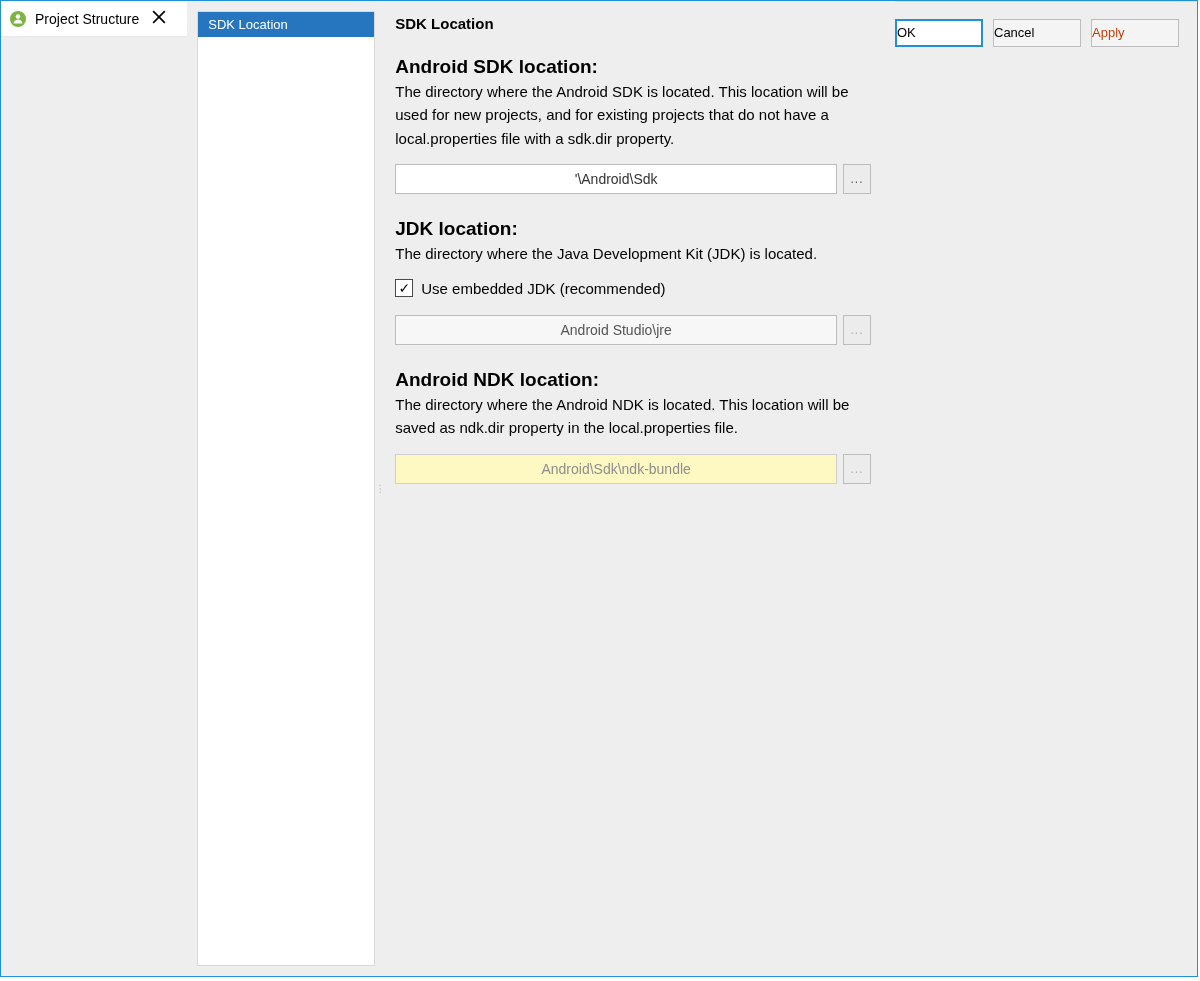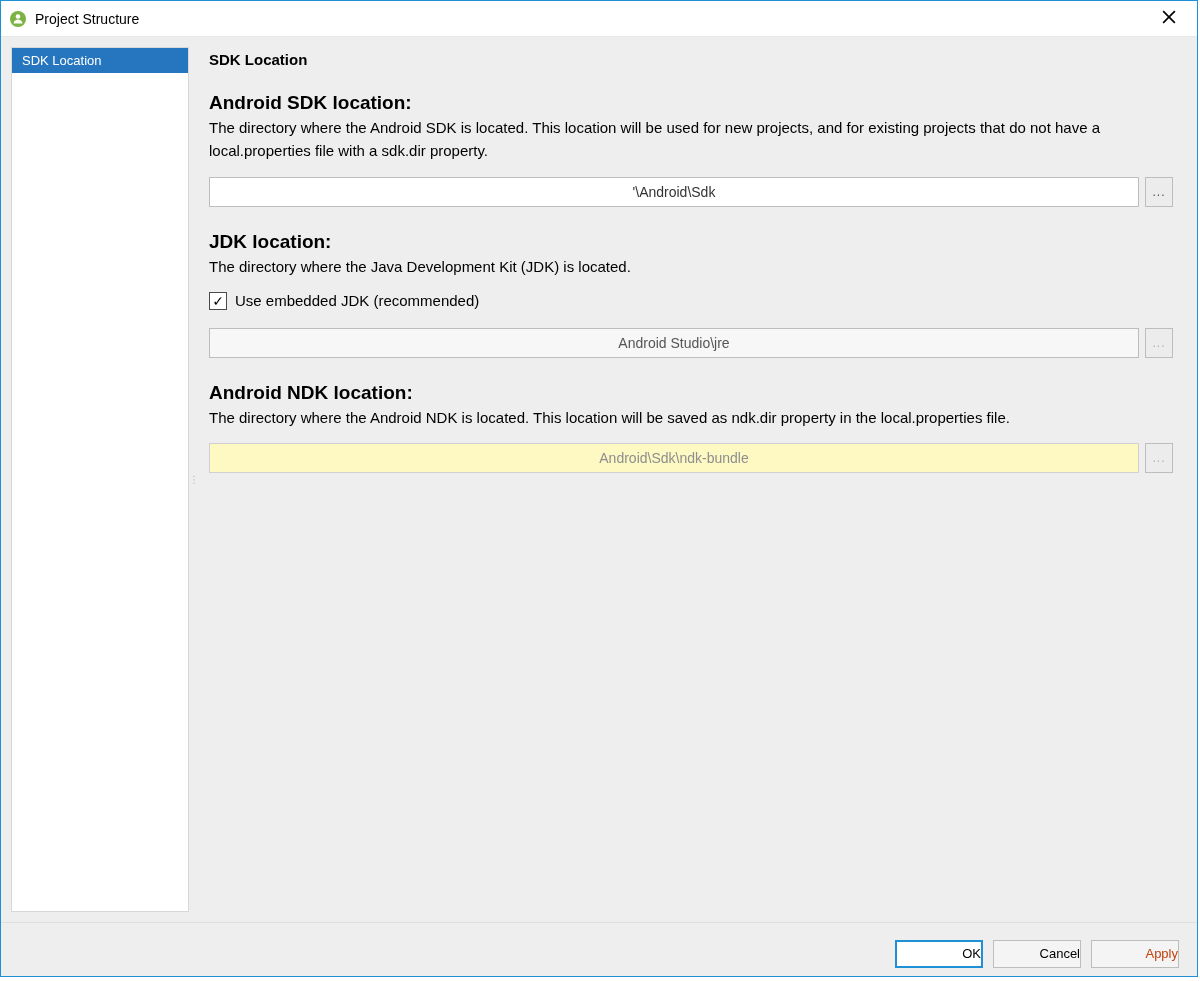--- a/index.html
+++ b/index.html
@@ -10,21 +10,21 @@
       background: #fff;
       width: 1200px;
       height: 981px;
       overflow: hidden;
     }
     .window {
       border: 1px solid #1e90d6;
       width: 1198px;
       height: 977px;
       display: flex;
-      flex-direction: column;
+      flex-direction: row;
       background: #eeeeee;
     }
     .titlebar {
       height: 36px;
       display: flex;
       align-items: center;
       padding: 0 8px;
       background: #fff;
       border-bottom: 1px solid #e8e8e8;
     }
@@ -170,21 +170,21 @@
     }
     .btn {
       min-width: 88px;
       height: 28px;
       border: 1px solid #bdbdbd;
       background: #f4f4f4;
       font-size: 13px;
       cursor: pointer;
       display: flex;
       align-items: center;
-      justify-content: flex-end;
+      justify-content: flex-start;
       margin-top: 8px;
     }
     .btn.primary {
       border: 2px solid #1e90d6;
       background: #fff;
     }
     .btn.disabled {
       color: #c2410c;
       cursor: default;
     }

